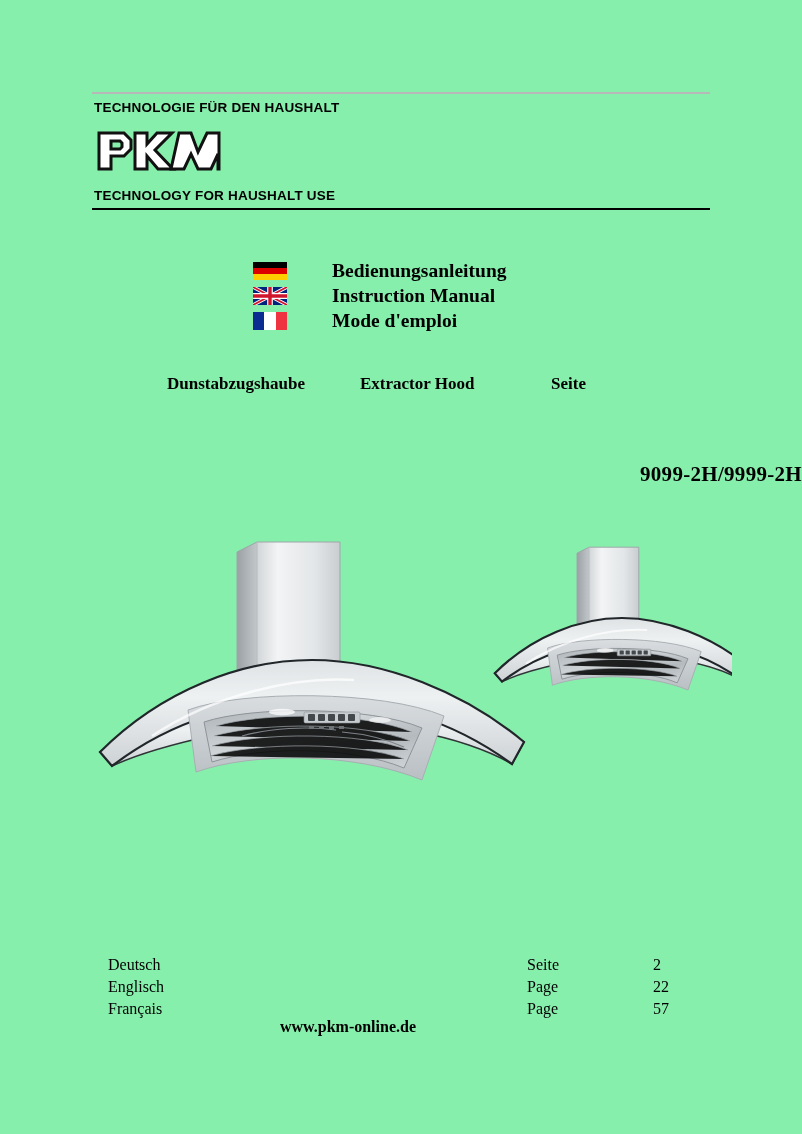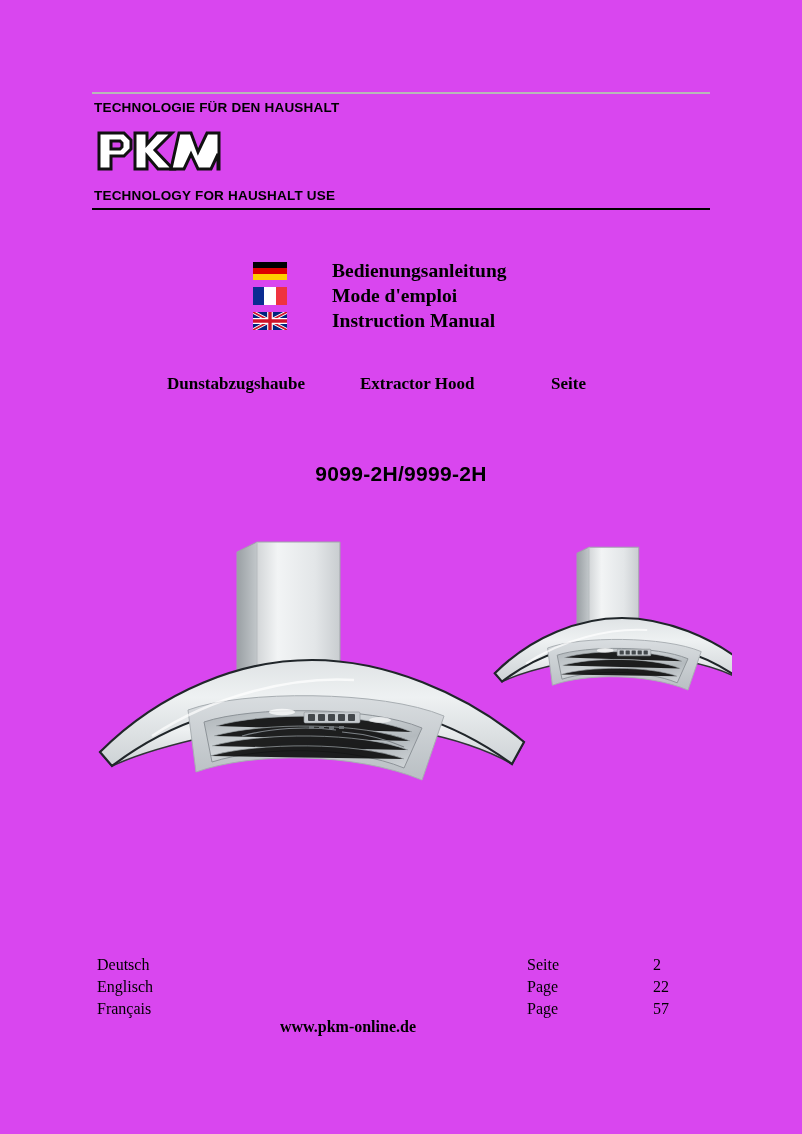--- a/index.html
+++ b/index.html
@@ -12,21 +12,21 @@
     height: 1134px;
     position: relative;
     font-family: "Liberation Serif", serif;
     color: #000000;
     overflow: hidden;
   }
 
   .page {
     position: absolute;
     inset: 0;
-    background: #d946ef;
+    background: #86efac;
   }
 
   
   .header-zone {
     position: absolute;
     left: 92px;
     top: 92px;
     width: 618px;
   }
   .rule-top {
@@ -130,22 +130,22 @@
   .product-row .pn1 { position: absolute; left: 75px; top: 0; white-space: nowrap; }
   .product-row .pn2 { position: absolute; left: 268px; top: 0; white-space: nowrap; }
   .product-row .pn3 { position: absolute; left: 459px; top: 0; white-space: nowrap; }
 
   
   .model-no {
     position: absolute;
     left: 0;
     top: 462px;
     width: 802px;
-    text-align: center;
-    font-family: Liberation Sans, sans-serif;
+    text-align: right;
+    font-family: Liberation Serif, serif;
     font-weight: bold;
     font-size: 21px;
     letter-spacing: 0.3px;
   }
 
   
   .hood-art {
     position: absolute;
     left: 92px;
     top: 540px;
@@ -161,21 +161,21 @@
     top: 954px;
     width: 618px;
     font-family: "Liberation Serif", serif;
     font-size: 16px;
   }
   .foot-row {
     position: relative;
     height: 22px;
     line-height: 22px;
   }
-  .foot-lang { position: absolute; left: 5px; }
+  .foot-lang { position: absolute; left: 16px; }
   .foot-label { position: absolute; left: 435px; text-align: right; }
   .foot-page { position: absolute; left: 561px; }
 
   .site {
     position: absolute;
     left: 0;
     top: 1018px;
     width: 696px;
     text-align: center;
     font-family: "Liberation Serif", serif;
@@ -212,42 +212,42 @@
     <div class="tagline-bottom">TECHNOLOGY FOR HAUSHALT USE</div>
 
     <div class="rule-bottom"></div>
   </div>
 
   <div class="title-block">
 
     <div class="title-row">
       <div class="flag flag-de"></div>
       <div class="title-text">Bedienungsanleitung</div>
-    </div>
-
-    <div class="title-row">
-      <div class="flag flag-fr">
-        <div class="fr-blue"></div>
-        <div class="fr-white"></div>
-        <div class="fr-red"></div>
-      </div>
-      <div class="title-text">Mode d'emploi</div>
     </div>
 
     <div class="title-row">
       <div class="flag flag-uk">
         <svg class="uk-svg" viewBox="0 0 60 30" preserveAspectRatio="none" aria-hidden="true">
           <rect width="60" height="30" fill="#00247d"></rect>
           <path d="M0,0 L60,30 M60,0 L0,30" stroke="#ffffff" stroke-width="6"></path>
           <path d="M0,0 L60,30 M60,0 L0,30" stroke="#cf142b" stroke-width="3"></path>
           <path d="M30,0 L30,30 M0,15 L60,15" stroke="#ffffff" stroke-width="10"></path>
           <path d="M30,0 L30,30 M0,15 L60,15" stroke="#cf142b" stroke-width="6"></path>
         </svg>
       </div>
       <div class="title-text">Instruction Manual</div>
+    </div>
+
+    <div class="title-row">
+      <div class="flag flag-fr">
+        <div class="fr-blue"></div>
+        <div class="fr-white"></div>
+        <div class="fr-red"></div>
+      </div>
+      <div class="title-text">Mode d'emploi</div>
     </div>
   </div>
 
   <div class="product-row">
     <span class="pn1">Dunstabzugshaube</span>
     <span class="pn2">Extractor Hood</span>
     <span class="pn3">Seite</span>
   </div>
 
   <div class="model-no">9099-2H/9999-2H</div>

